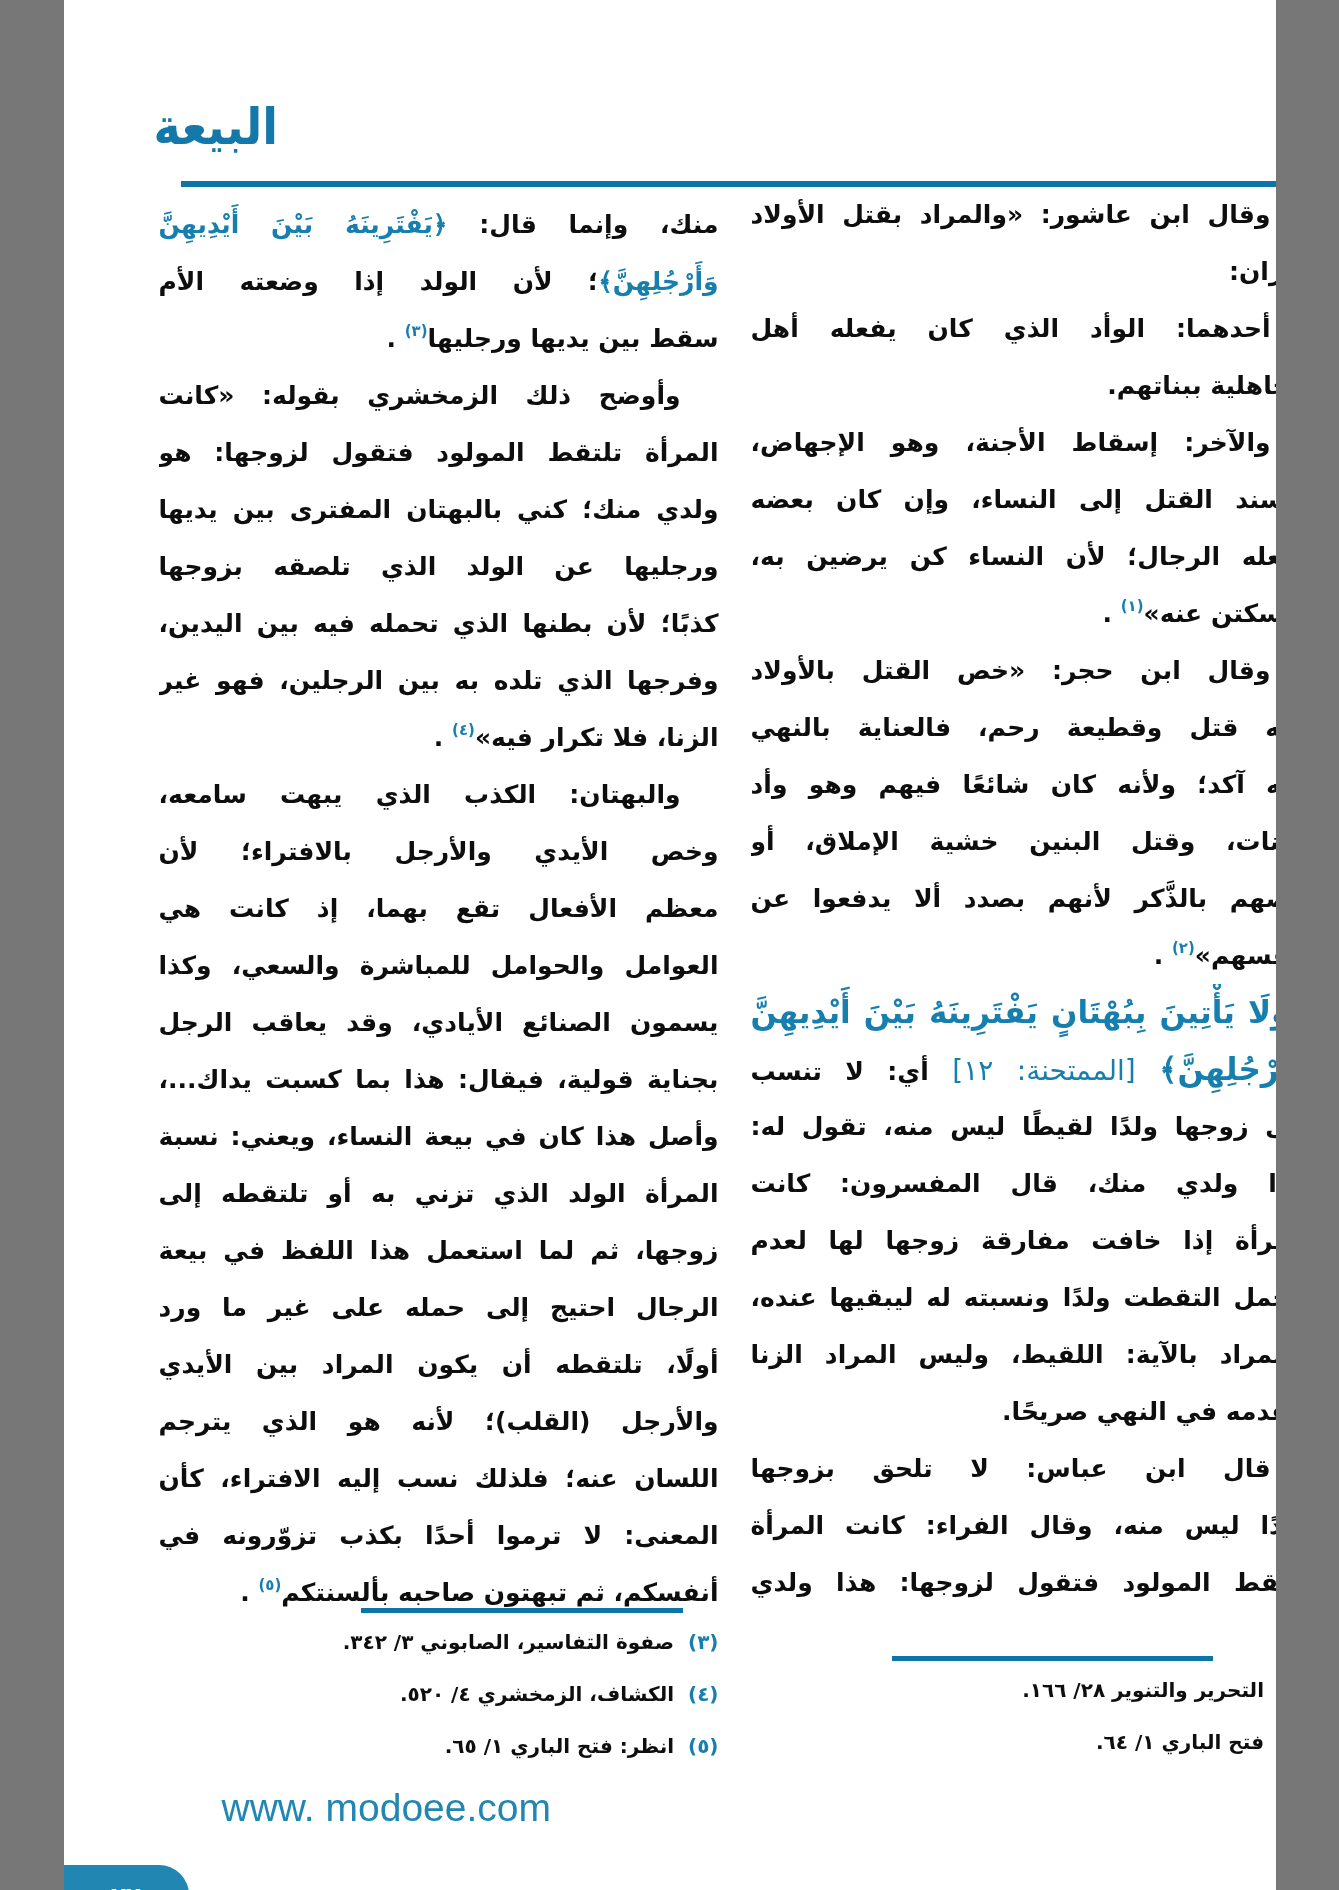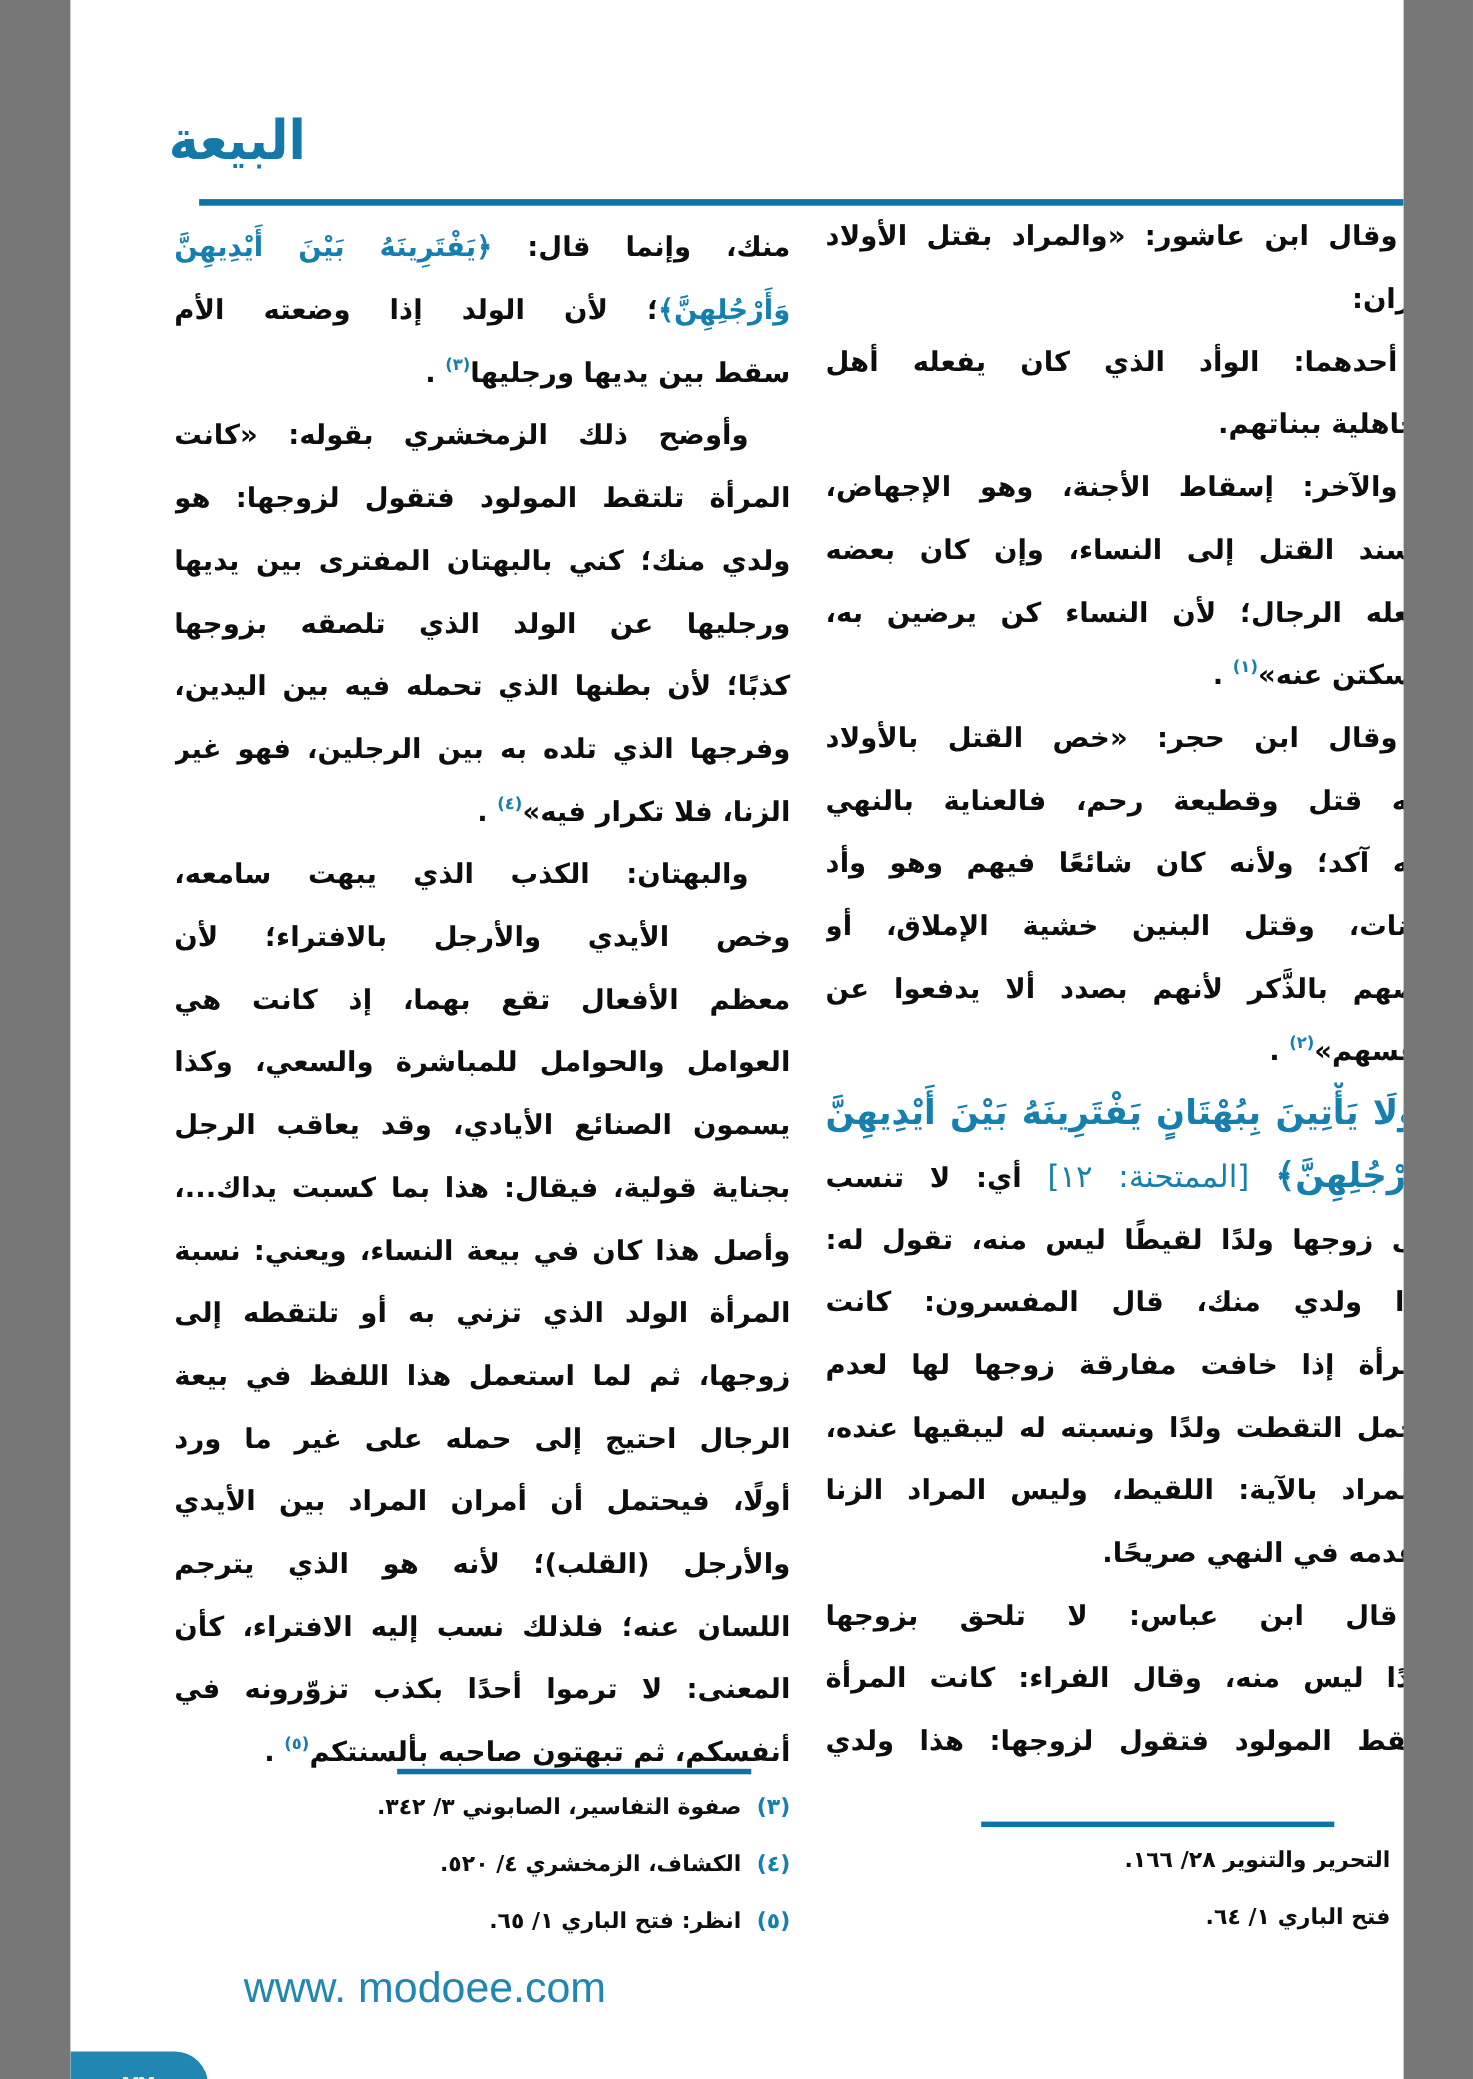--- a/index.html
+++ b/index.html
@@ -132,21 +132,21 @@
       <div class="line indent"><span>والبهتان: الكذب الذي يبهت سامعه،</span></div>
       <div class="line"><span>وخص الأيدي والأرجل بالافتراء؛ لأن</span></div>
       <div class="line"><span>معظم الأفعال تقع بهما، إذ كانت هي</span></div>
       <div class="line"><span>العوامل والحوامل للمباشرة والسعي، وكذا</span></div>
       <div class="line"><span>يسمون الصنائع الأيادي، وقد يعاقب الرجل</span></div>
       <div class="line"><span>بجناية قولية، فيقال: هذا بما كسبت يداك...،</span></div>
       <div class="line"><span>وأصل هذا كان في بيعة النساء، ويعني: نسبة</span></div>
       <div class="line"><span>المرأة الولد الذي تزني به أو تلتقطه إلى</span></div>
       <div class="line"><span>زوجها، ثم لما استعمل هذا اللفظ في بيعة</span></div>
       <div class="line"><span>الرجال احتيج إلى حمله على غير ما ورد</span></div>
-      <div class="line"><span>أولًا، فيحتمل أن أمران المراد بين الأيدي</span></div>
+      <div class="line"><span>أولًا، تلتقطه أن يكون المراد بين الأيدي</span></div>
       <div class="line"><span>والأرجل (القلب)؛ لأنه هو الذي يترجم</span></div>
       <div class="line"><span>اللسان عنه؛ فلذلك نسب إليه الافتراء، كأن</span></div>
       <div class="line"><span>المعنى: لا ترموا أحدًا بكذب تزوّرونه في</span></div>
       <div class="line end"><span>أنفسكم، ثم تبهتون صاحبه بألسنتكم</span><span class="fnref">(٥)</span><span> .</span></div>
     </div>
 
   <div class="fn-sep fn-sep-left"></div>
   <div class="fn-sep fn-sep-right"></div>
 
   <div class="notes notes-left">

